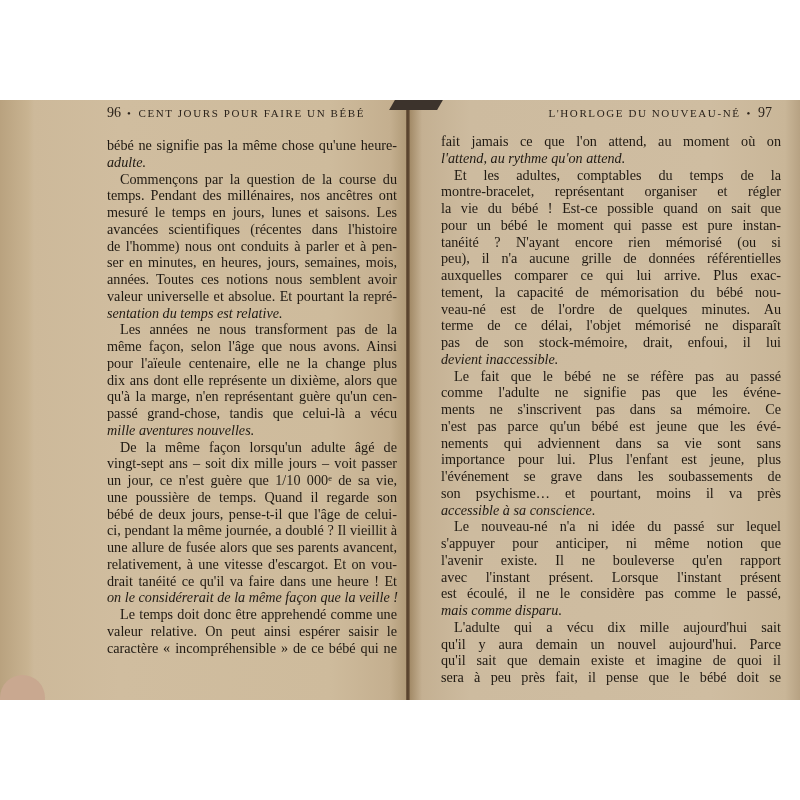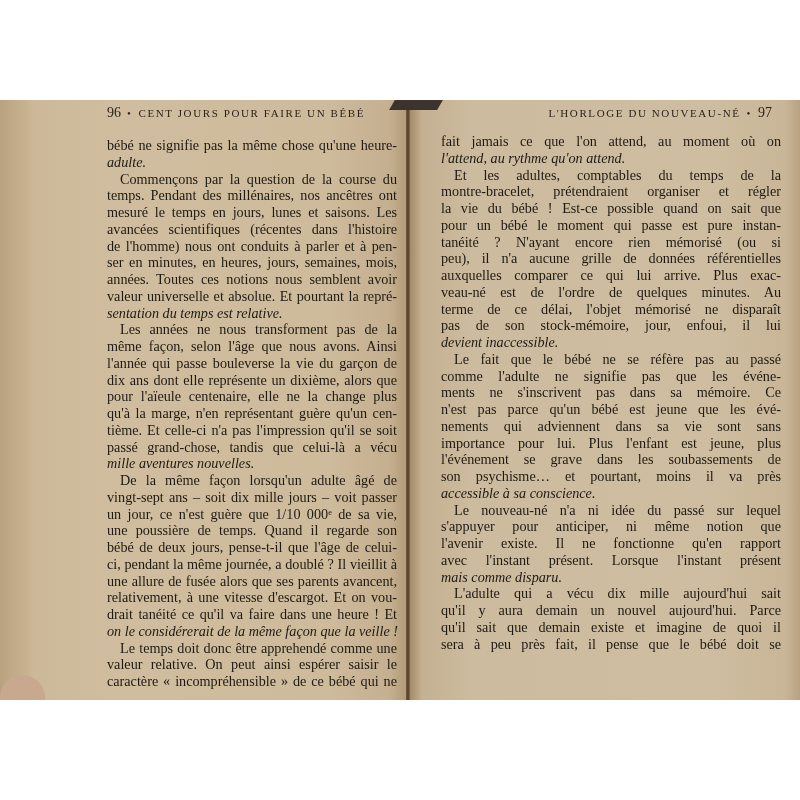--- a/index.html
+++ b/index.html
@@ -69,25 +69,23 @@
         <span class="line">temps. Pendant des millénaires, nos ancêtres ont</span>
         <span class="line">mesuré le temps en jours, lunes et saisons. Les</span>
         <span class="line">avancées scientifiques (récentes dans l'histoire</span>
         <span class="line">de l'homme) nous ont conduits à parler et à pen-</span>
         <span class="line">ser en minutes, en heures, jours, semaines, mois,</span>
         <span class="line">années. Toutes ces notions nous semblent avoir</span>
         <span class="line">valeur universelle et absolue. Et pourtant la repré-</span>
         <span class="line last">sentation du temps est relative.</span>
         <span class="line indent">Les années ne nous transforment pas de la</span>
         <span class="line">même façon, selon l'âge que nous avons. Ainsi</span>
-        <span class="line">l'année qui passe bouleverse la vie du garçon de</span>
+        <span class="line">pour l'aïeule centenaire, elle ne la change plus</span>
         <span class="line">dix ans dont elle représente un dixième, alors que</span>
-        <span class="line">pour l'aïeule centenaire, elle ne la change plus</span>
         <span class="line">qu'à la marge, n'en représentant guère qu'un cen-</span>
-        <span class="line">tième. Et celle-ci n'a pas l'impression qu'il se soit</span>
         <span class="line">passé grand-chose, tandis que celui-là a vécu</span>
         <span class="line last">mille aventures nouvelles.</span>
         <span class="line indent">De la même façon lorsqu'un adulte âgé de</span>
         <span class="line">vingt-sept ans – soit dix mille jours – voit passer</span>
         <span class="line">un jour, ce n'est guère que 1/10 000ᵉ de sa vie,</span>
         <span class="line">une poussière de temps. Quand il regarde son</span>
         <span class="line">bébé de deux jours, pense-t-il que l'âge de celui-</span>
         <span class="line">ci, pendant la même journée, a doublé ? Il vieillit à</span>
         <span class="line">une allure de fusée alors que ses parents avancent,</span>
         <span class="line">relativement, à une vitesse d'escargot. Et on vou-</span>
@@ -101,43 +99,45 @@
   </div>
 
   <div class="page page-right">
     <div class="running-head rh-right">
       <span>L'HORLOGE DU NOUVEAU-NÉ</span><span class="bullet">•</span><span class="num">97</span>
     </div>
     <div class="text text-right" id="right-text">
         <span class="line">fait jamais ce que l'on attend, au moment où on</span>
         <span class="line last">l'attend, au rythme qu'on attend.</span>
         <span class="line indent">Et les adultes, comptables du temps de la</span>
-        <span class="line">montre-bracelet, prétendraient organiser et régler</span>
+        <span class="line">montre-bracelet, représentant organiser et régler</span>
         <span class="line">la vie du bébé ! Est-ce possible quand on sait que</span>
         <span class="line">pour un bébé le moment qui passe est pure instan-</span>
         <span class="line">tanéité ? N'ayant encore rien mémorisé (ou si</span>
         <span class="line">peu), il n'a aucune grille de données référentielles</span>
         <span class="line">auxquelles comparer ce qui lui arrive. Plus exac-</span>
+        <span class="line">tement, la capacité de mémorisation du bébé nou-</span>
         <span class="line">veau-né est de l'ordre de quelques minutes. Au</span>
         <span class="line">terme de ce délai, l'objet mémorisé ne disparaît</span>
-        <span class="line">pas de son stock-mémoire, jour, enfoui, il lui</span>
+        <span class="line">pas de son stock-mémoire, drait, enfoui, il lui</span>
         <span class="line last">devient inaccessible.</span>
         <span class="line indent">Le fait que le bébé ne se réfère pas au passé</span>
         <span class="line">comme l'adulte ne signifie pas que les événe-</span>
         <span class="line">ments ne s'inscrivent pas dans sa mémoire. Ce</span>
         <span class="line">n'est pas parce qu'un bébé est jeune que les évé-</span>
         <span class="line">nements qui adviennent dans sa vie sont sans</span>
         <span class="line">importance pour lui. Plus l'enfant est jeune, plus</span>
         <span class="line">l'événement se grave dans les soubassements de</span>
         <span class="line">son psychisme… et pourtant, moins il va près</span>
         <span class="line last">accessible à sa conscience.</span>
         <span class="line indent">Le nouveau-né n'a ni idée du passé sur lequel</span>
         <span class="line">s'appuyer pour anticiper, ni même notion que</span>
-        <span class="line">l'avenir existe. Il ne fonctionne qu'en rapport</span>
+        <span class="line">l'avenir existe. Il ne bouleverse qu'en rapport</span>
         <span class="line">avec l'instant présent. Lorsque l'instant présent</span>
+        <span class="line">est écoulé, il ne le considère pas comme le passé,</span>
         <span class="line last">mais comme disparu.</span>
         <span class="line indent">L'adulte qui a vécu dix mille aujourd'hui sait</span>
         <span class="line">qu'il y aura demain un nouvel aujourd'hui. Parce</span>
         <span class="line">qu'il sait que demain existe et imagine de quoi il</span>
         <span class="line">sera à peu près fait, il pense que le bébé doit se</span>
       </div>
   </div>
 
   <div class="gutter-line"></div>
   <div class="dark-corner"></div>

